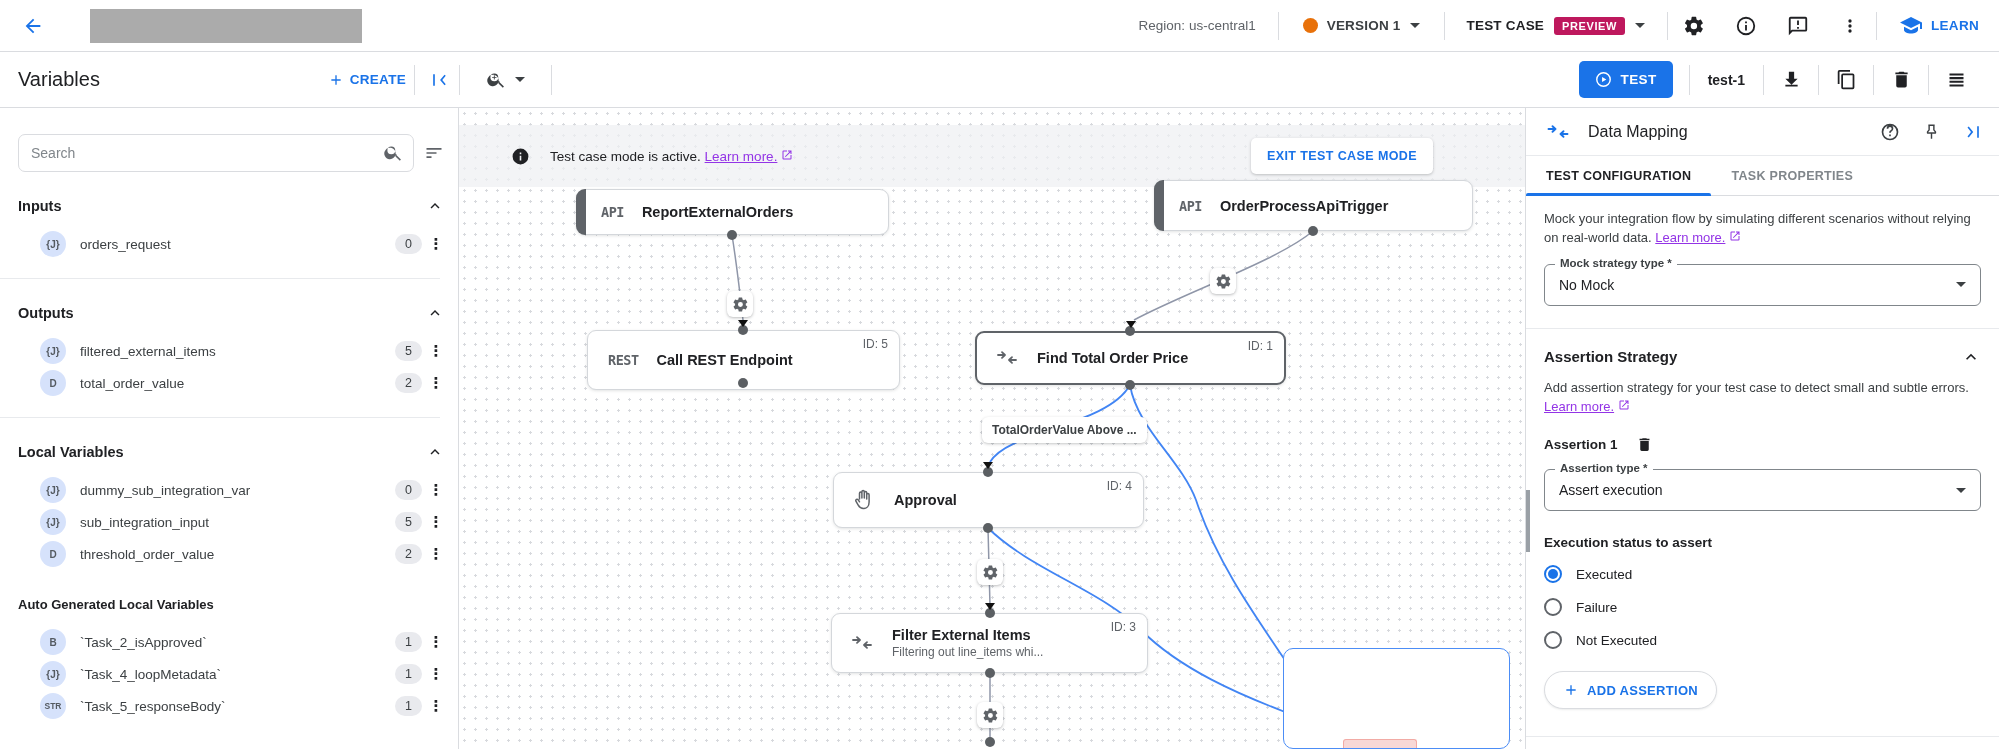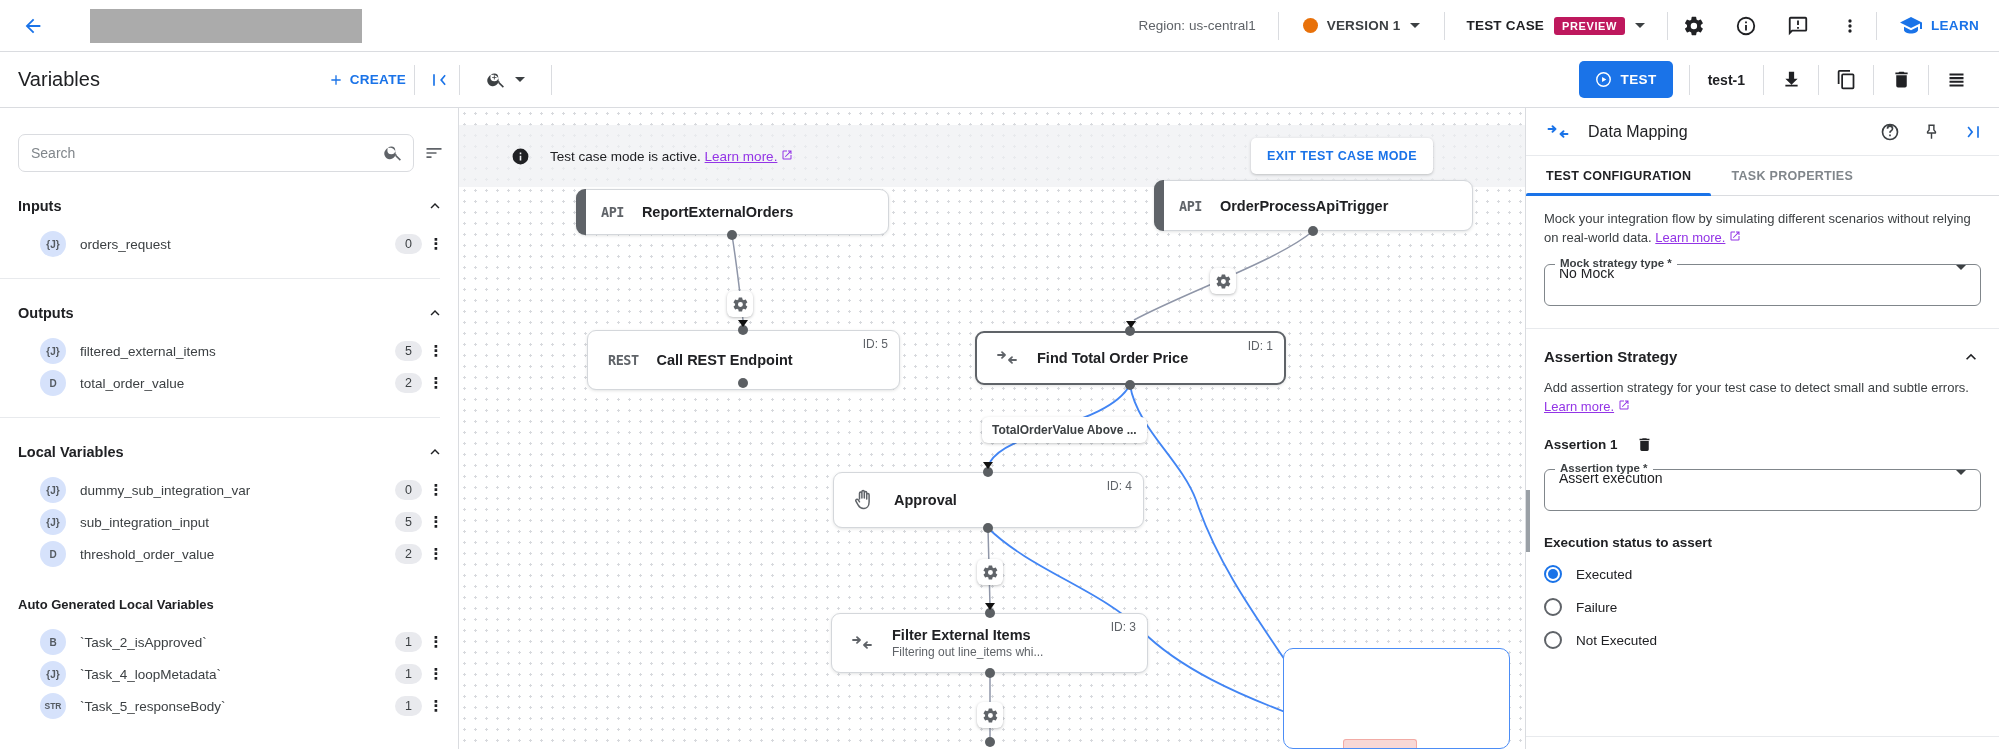--- a/index.html
+++ b/index.html
@@ -126,21 +126,21 @@
   .panel-head-icons { margin-left:auto; display:flex; align-items:center; gap:22px; }
   .tabs { display:flex; border-bottom:1px solid #dadce0; height:40px; }
   .tab { font-size:12.5px; font-weight:bold; letter-spacing:.3px; color:#80868b; padding:0 20px;
     display:flex; align-items:center; cursor:pointer; position:relative; }
   .tab.active { color:#202124; }
   .tab.active::after { content:""; position:absolute; left:0; right:0; bottom:-1px; height:3px;
     background:#1a73e8; border-radius:2px 2px 0 0; }
   .panel-body { padding:14px 18px 0 18px; }
   .p-text { font-size:13px; line-height:1.45; color:#3c4043; }
   .mat-field { position:relative; border:1px solid #80868b; border-radius:6px; height:42px;
-    margin-top:16px; display:flex; padding:0 14px; cursor:pointer; }
+    margin-top:16px; display:flex; align-items:center; padding:0 14px; cursor:pointer; }
   .mat-label { position:absolute; top:-8px; left:10px; background:#fff; padding:0 5px;
     font-size:11.5px; font-weight:bold; color:#3c4043; }
   .mat-value { font-size:14px; color:#202124; }
   .mat-caret { margin-left:auto; }
   .panel-div { border:none; border-top:1px solid #e8eaed; margin:22px -18px 0 -18px; }
   .assert-head { display:flex; align-items:center; margin-top:18px; }
   .assert-title { font-size:15px; font-weight:bold; color:#202124; }
   .assert-sub { font-size:13px; line-height:1.45; color:#3c4043; margin-top:12px; }
   .assertion-row { display:flex; align-items:center; gap:18px; margin-top:20px; }
   .assertion-name { font-size:13.5px; font-weight:bold; color:#202124; }
@@ -608,19 +608,25 @@
       </div>
       <div class="radio-row">
         <span class="radio"></span>
         <span class="radio-label">Failure</span>
       </div>
       <div class="radio-row">
         <span class="radio"></span>
         <span class="radio-label">Not Executed</span>
       </div>
 
+      <button class="add-assert">
+        <svg width="16" height="16" viewBox="0 0 24 24">
+            <path fill="#1a73e8" d="M19 13h-6v6h-2v-6H5v-2h6V5h2v6h6v2z"></path>
+          </svg>
+        <span>ADD ASSERTION</span>
+      </button>
     </div>
 
     <span class="panel-scrollnub"></span>
     <span class="panel-bottom-div"></span>
   </div>
 
 </div>
 
 </body></html>

